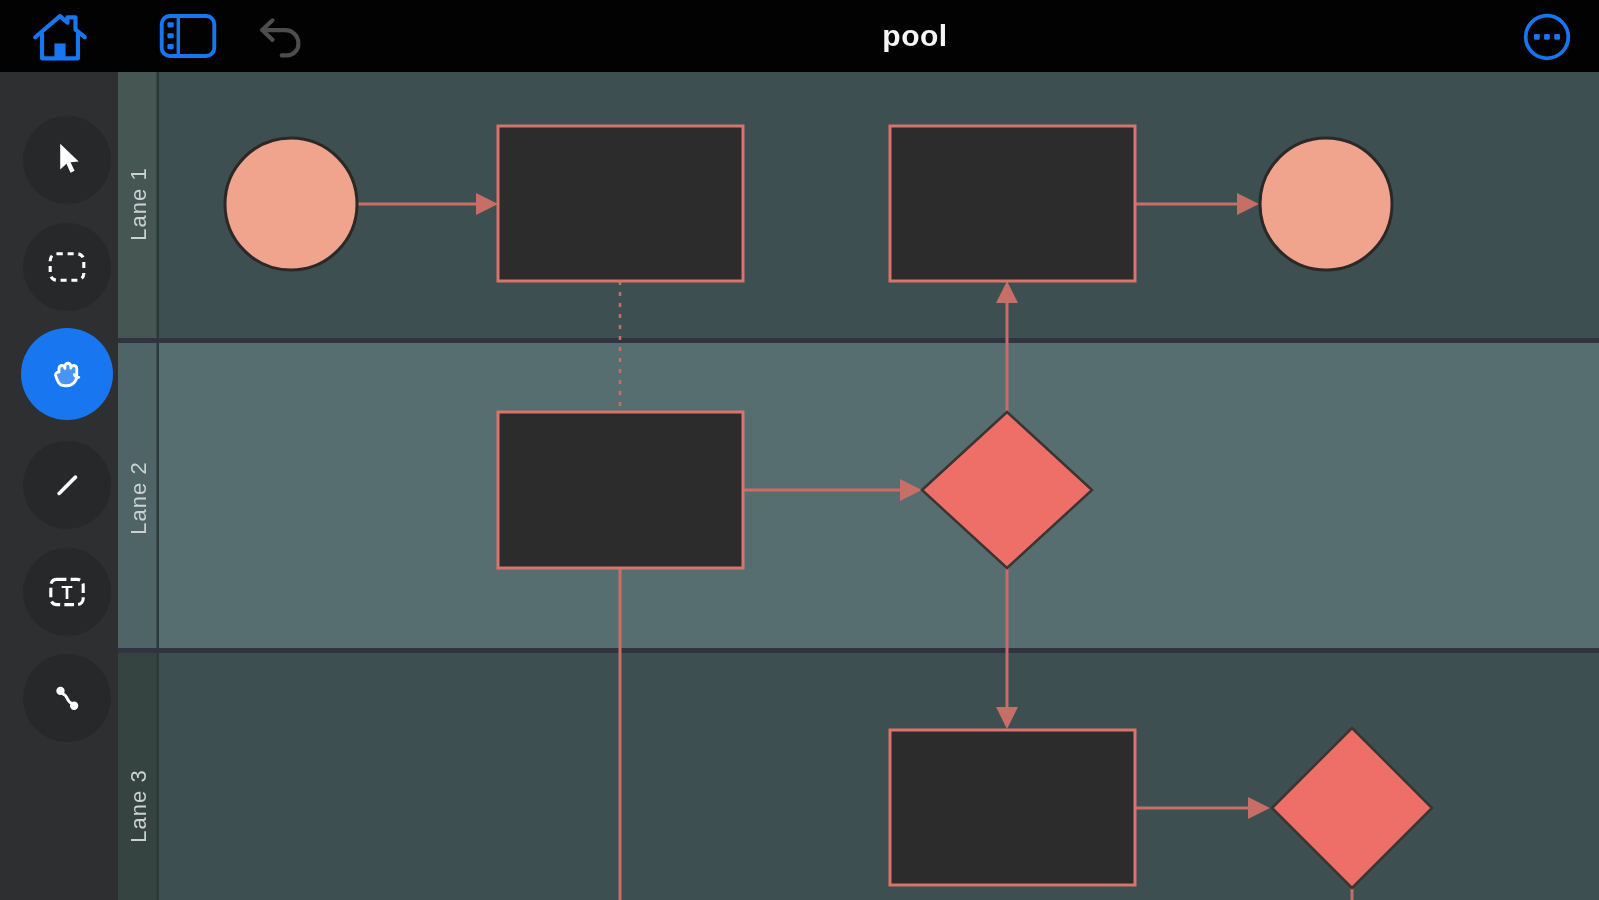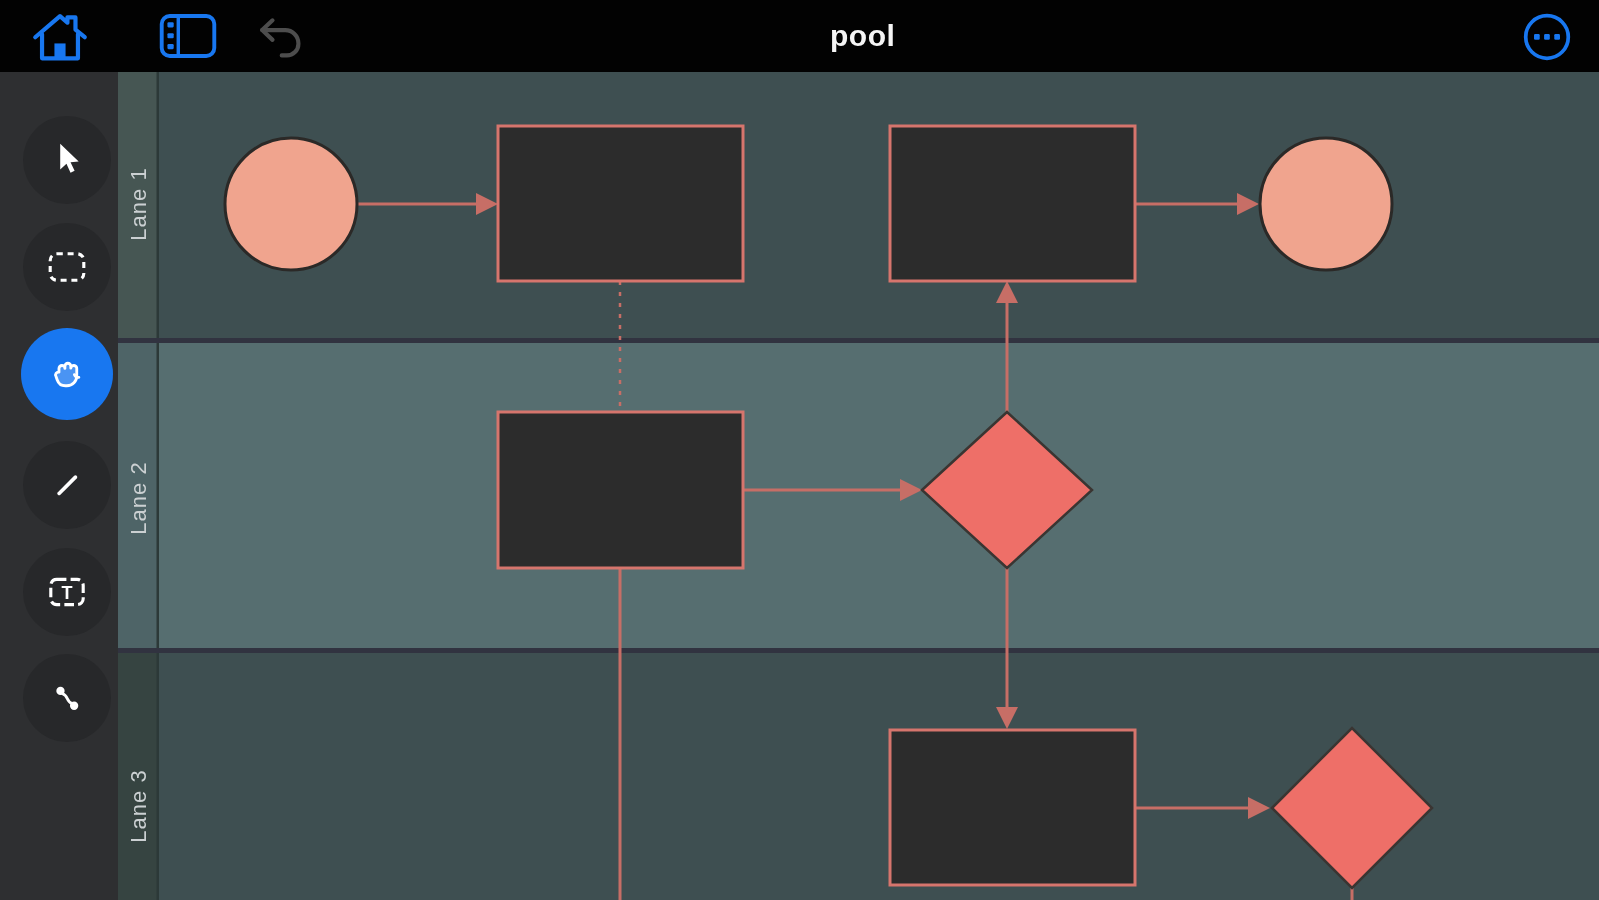--- a/index.html
+++ b/index.html
@@ -6,21 +6,21 @@
   *{box-sizing:border-box;}
   #app{
     position:relative;width:1599px;height:900px;overflow:hidden;
     font-family:"Liberation Sans",sans-serif;background:var(--topbar-bg,#020202);
   }
   
   .topbar{position:absolute;left:0;top:0;width:1599px;height:72px;background:var(--topbar-bg,#020202);z-index:30;}
   .tb-btn{position:absolute;background:none;border:none;padding:0;margin:0;cursor:pointer;display:flex;align-items:center;justify-content:center;}
   .tb-title{
     position:absolute;left:830px;top:0;width:170px;height:72px;line-height:72px;
-    text-align:left;font-size:30px;font-weight:600;color:var(--title-color,#f5f5f5);letter-spacing:.5px;
+    text-align:center;font-size:30px;font-weight:600;color:var(--title-color,#f5f5f5);letter-spacing:.5px;
   }
   
   .toolbar{position:absolute;left:0;top:72px;width:118px;height:828px;background:var(--toolbar-bg,#2e2f31);z-index:20;}
   .tool{
     position:absolute;width:88px;height:88px;border-radius:50%;
     background:var(--tool-circle,#27282a);border:none;padding:0;cursor:pointer;
     display:flex;align-items:center;justify-content:center;
   }
   .tool.active{width:92px;height:92px;background:var(--accent-blue,#1877f0);}
   

